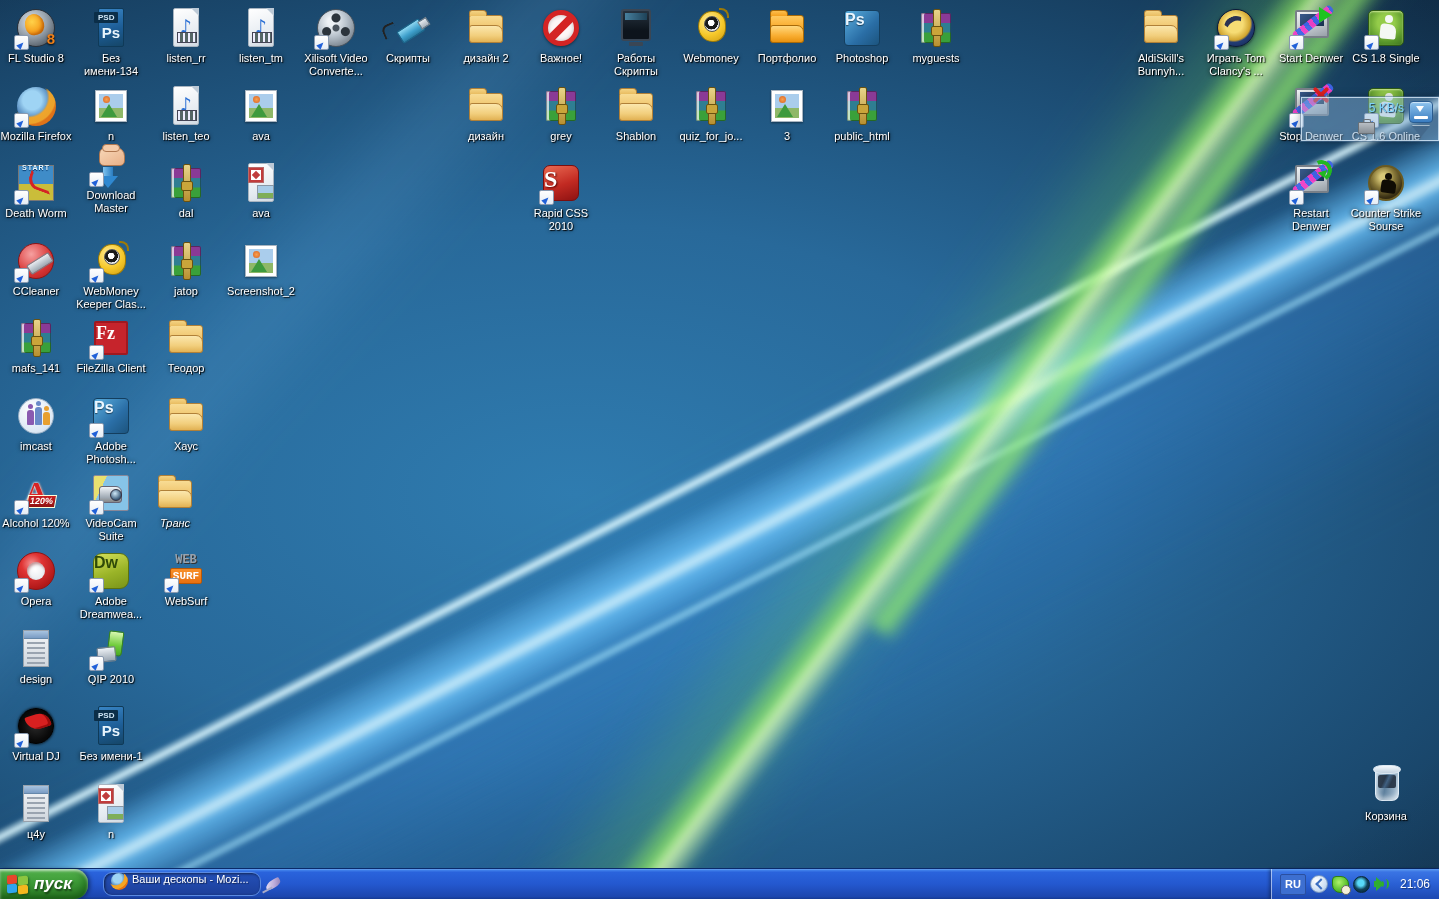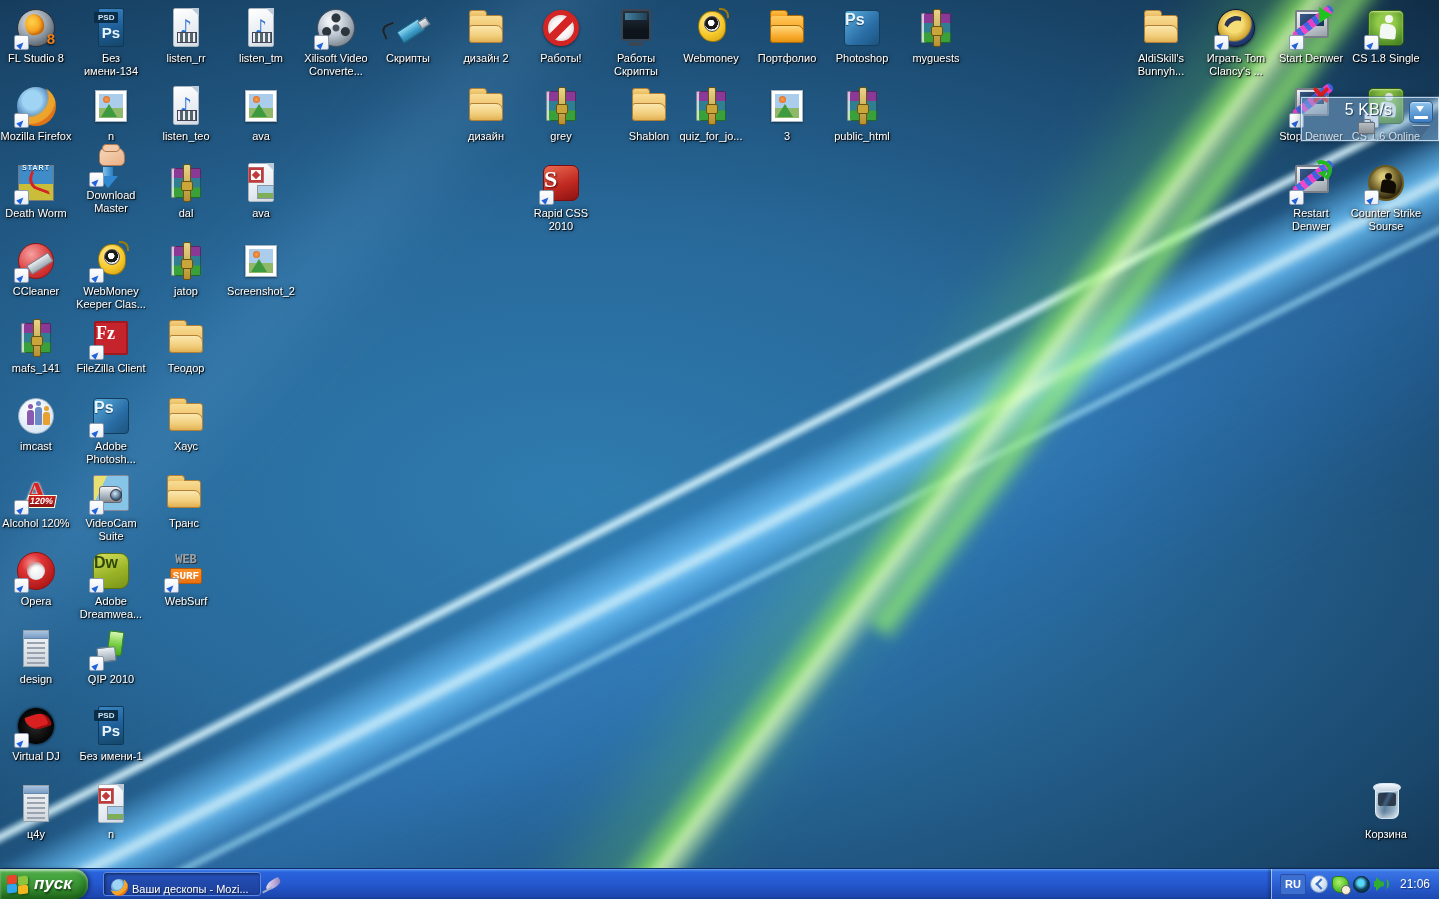--- a/index.html
+++ b/index.html
@@ -119,39 +119,39 @@
   .tcl{position:absolute;inset:3px;border-radius:50%;background:radial-gradient(circle at 44% 38%,#f6dc74 0 30%,#d0a42e 55%,#223c74 62%,#12224e 100%);border:1px solid #0c1838;box-shadow:0 1px 3px rgba(0,0,0,.5)}
   .tcl:after{content:"";position:absolute;inset:6px;border-radius:50%;border:3px solid transparent;border-top:5px solid rgba(20,32,80,.9);transform:rotate(-25deg)}
   .xil{position:absolute;inset:3px;border-radius:50%;background:radial-gradient(circle at 38% 32%,#eef2f6 0 12%,#b8c2cc 45%,#7a848e 80%,#5a646e);border:1px solid #4a545e}
   .xil:after{content:"";position:absolute;inset:0;border-radius:50%;background:radial-gradient(circle at 50% 22%,#2c343c 0 4px,transparent 5px),radial-gradient(circle at 24% 60%,#2c343c 0 4px,transparent 5px),radial-gradient(circle at 76% 60%,#2c343c 0 4px,transparent 5px),radial-gradient(circle at 50% 50%,#4a545e 0 3px,transparent 4px)}
   .rcy{position:absolute;left:11px;top:3px;width:22px;height:32px;background:linear-gradient(100deg,rgba(225,238,248,.9) 0%,rgba(150,175,198,.55) 45%,rgba(210,228,242,.85) 100%);border:1px solid rgba(240,248,255,.8);border-radius:2px 2px 7px 7px;box-shadow:inset 0 -3px 4px rgba(255,255,255,.5)}
   .rcy:before{content:"";position:absolute;left:-3px;right:-3px;top:-3px;height:7px;background:linear-gradient(#f4f8fc,#c2d2e0);border:1px solid #dce8f2;border-radius:50%/70%}
   .rcy:after{content:"";position:absolute;left:2px;right:2px;top:7px;height:13px;background:linear-gradient(115deg,#1c2838 0 35%,#3a5a7c 50%,#1c2838 70%);opacity:.85;border-radius:2px}
   
   .dmbar{position:absolute;left:1301px;top:97px;width:136px;height:42px;z-index:5;
     background:rgba(140,180,215,.45);border:1px solid rgba(225,242,255,.75);outline:1px solid rgba(80,120,160,.5);box-shadow:0 0 8px rgba(0,0,0,.35)}
-  .dmspeed{position:absolute;right:46px;top:3px;color:#ffffff;font-size:16px;text-shadow:1px 1px 1px #1a3a55}
+  .dmspeed{position:absolute;right:34px;top:3px;color:#7dd3fc;font-size:12px;text-shadow:1px 1px 1px #1a3a55}
   .dmbtn{position:absolute;right:5px;top:3px;width:22px;height:20px;border-radius:4px;background:linear-gradient(#8ec4ee,#3a7cc0);border:1px solid #2a5c90;box-shadow:inset 0 1px 1px rgba(255,255,255,.6)}
   .dmbtn:before{content:"";position:absolute;left:4px;bottom:3px;right:4px;height:3px;background:#fff;border-radius:1px}
   .dmbtn:after{content:"";position:absolute;left:6px;top:4px;border:4px solid transparent;border-top:6px solid #fff}
   .dmdrop{position:absolute;right:8px;bottom:3px;width:0;height:0;border-left:9px solid transparent;border-right:9px solid transparent;border-top:11px solid #44698c;filter:drop-shadow(0 -1px 0 rgba(255,255,255,.5))}
   .dmcase{position:absolute;left:56px;bottom:6px;width:15px;height:10px;background:linear-gradient(#b8bec4,#888f96);border:1px solid #6a7076;border-radius:1px}
   .dmcase:before{content:"";position:absolute;left:4px;top:-4px;width:6px;height:3px;border:1px solid #6a7076;border-bottom:none;border-radius:2px 2px 0 0}
   
   .taskbar{position:absolute;left:0;right:0;bottom:0;height:30px;z-index:10;
     background:linear-gradient(180deg,#6aa4f0 0%,#3d7ce8 5%,#2a63dc 11%,#2458cf 50%,#1c46ae 92%,#153a92 100%);border-top:1px solid #0a2a6a}
   .startbtn{position:absolute;left:0;top:0;height:30px;border-radius:0 14px 14px 0;display:flex;align-items:center;gap:6px;padding:0 16px 0 7px;
     background:linear-gradient(180deg,#8fd48a 0%,#4fae48 10%,#3d9a37 45%,#2f8029 85%,#276f22 100%);
     box-shadow:inset 0 2px 3px rgba(255,255,255,.5),inset -4px -3px 8px rgba(0,60,0,.45),2px 0 4px rgba(0,0,0,.45);
     color:#fff;font:bold italic 17px "Liberation Sans",sans-serif;text-shadow:1px 2px 2px rgba(0,0,0,.55);cursor:pointer}
   .xpflag{position:relative;width:21px;height:19px;filter:drop-shadow(1px 1px 1px rgba(0,0,0,.4))}
   .xpflag b{position:absolute;width:10px;height:9px;border-radius:1px 3px 1px 3px;transform:skewY(-8deg)}
   .q1{left:0;top:0;background:#e8452c}.q2{right:0;top:1px;background:#8cc63f}.q3{left:0;bottom:1px;background:#30a5f0}.q4{right:0;bottom:0;background:#f5b71e}
-  .taskbtn{position:absolute;left:103px;top:3px;width:158px;height:24px;display:flex;align-items:flex-end;gap:5px;padding:0 7px;box-sizing:border-box;
-    background:linear-gradient(180deg,#2450b8,#1c3f9a);border:1px solid #5a8ae0;border-radius:3px;box-shadow:inset 1px 1px 3px rgba(0,0,0,.55);cursor:pointer}
+  .taskbtn{position:absolute;left:103px;top:3px;width:158px;height:24px;display:flex;align-items:flex-start;gap:5px;padding:0 7px;box-sizing:border-box;
+    background:linear-gradient(180deg,#2450b8,#1c3f9a);border:1px solid #5a8ae0;border-radius:9px;box-shadow:inset 1px 1px 3px rgba(0,0,0,.55);cursor:pointer}
   .tlb{white-space:nowrap;overflow:hidden;text-overflow:ellipsis;font-size:11px;color:#fff;text-shadow:1px 1px 1px rgba(0,0,0,.5)}
   .ffmini{width:16px;height:16px;border-radius:50%;position:relative;flex:none;background:radial-gradient(circle at 40% 35%,#9fd4f4 0 30%,#3f74ae 62%,#1e4678)}
   .ffmini:after{content:"";position:absolute;inset:-1px;border-radius:50%;background:radial-gradient(circle at 30% 25%,transparent 0 45%,#f6a624 50% 66%,#e87412 70% 88%,#c8560a 90%)}
   .quill{position:absolute;left:262px;top:7px;width:22px;height:18px;cursor:pointer}
   .quill:before{content:"";position:absolute;left:3px;top:4px;width:16px;height:8px;background:linear-gradient(120deg,#eee8f8,#b8a8d8 60%,#8878b0);border-radius:80% 20% 60% 40%;transform:rotate(-28deg)}
   .quill:after{content:"";position:absolute;left:0;bottom:3px;width:11px;height:2px;background:#a8aac8;transform:rotate(-28deg)}
   .tray{position:absolute;right:0;top:0;height:30px;display:flex;align-items:center;gap:4px;padding:0 9px 0 8px;
     background:linear-gradient(180deg,#5e9cf0 0%,#3a74e4 10%,#2a60d4 50%,#1e4ab4 95%);border-left:1px solid rgba(255,255,255,.55);box-shadow:-2px 0 3px rgba(0,0,0,.3)}
   .lang{width:24px;height:19px;background:#3d6fd0;border:1px solid #2a4fa0;border-radius:2px;color:#fff;font:bold 11px "Liberation Sans",sans-serif;display:flex;align-items:center;justify-content:center;cursor:pointer}
   .trc{width:16px;height:16px;border-radius:50%;position:relative;background:radial-gradient(circle at 35% 30%,#fff,#cfe0f4 60%,#9ab8dc);border:1px solid #7a98c0;cursor:pointer}
@@ -235,21 +235,21 @@
     <div class="di" style="left: 443px; top: 6px;">
       <span class="g">
         <i class="fold"></i>
       </span>
       <span class="lb">дизайн 2</span>
     </div>
     <div class="di" style="left: 518px; top: 6px;">
       <span class="g">
         <i class="noe"></i>
       </span>
-      <span class="lb">Работы!</span>
+      <span class="lb">Важное!</span>
     </div>
     <div class="di" style="left: 593px; top: 6px;">
       <span class="g">
         <i class="mon"></i>
       </span>
       <span class="lb">Работы
 Скрипты</span>
     </div>
     <div class="di" style="left: 668px; top: 6px;">
       <span class="g">
@@ -345,21 +345,21 @@
         <i class="fold"></i>
       </span>
       <span class="lb">дизайн</span>
     </div>
     <div class="di" style="left: 518px; top: 84px;">
       <span class="g">
         <i class="rar"></i>
       </span>
       <span class="lb">grey</span>
     </div>
-    <div class="di" style="left: 606px; top: 84px; align-items: center;">
+    <div class="di" style="left: 593px; top: 84px; align-items: center;">
       <span class="g">
         <i class="fold"></i>
       </span>
       <span class="lb">Shablon</span>
     </div>
     <div class="di" style="left: 668px; top: 84px;">
       <span class="g">
         <i class="rar"></i>
       </span>
       <span class="lb">quiz_for_jo...</span>
@@ -535,21 +535,21 @@
       <span class="lb">Alcohol 120%</span>
     </div>
     <div class="di" style="left: 68px; top: 471px;">
       <span class="g">
         <i class="vcs"></i>
         <i class="sca"></i>
       </span>
       <span class="lb">VideoCam
 Suite</span>
     </div>
-    <div class="di" style="left: 141px; top: 471px;">
+    <div class="di" style="left: 132px; top: 471px; font-style: italic;">
       <span class="g">
         <i class="fold"></i>
       </span>
       <span class="lb">Транс</span>
     </div>
     <div class="di" style="left: -7px; top: 549px;">
       <span class="g">
         <i class="opr"></i>
         <i class="sca"></i>
       </span>
@@ -609,21 +609,21 @@
       <span class="lb">ц4у</span>
     </div>
     <div class="di" style="left: 68px; top: 782px;">
       <span class="g">
         <i class="page"></i>
         <u class="bdg2"></u>
         <u class="mini"></u>
       </span>
       <span class="lb">n</span>
     </div>
-    <div class="di" style="left: 1343px; top: 782px;">
+    <div class="di" style="left: 1343px; top: 764px;">
       <span class="g">
         <i class="rcy"></i>
       </span>
       <span class="lb">Корзина</span>
     </div>
   </div>
 
 <div class="dmbar">
   <span class="dmspeed">5 KB/s</span>
   <span class="dmbtn"></span>

